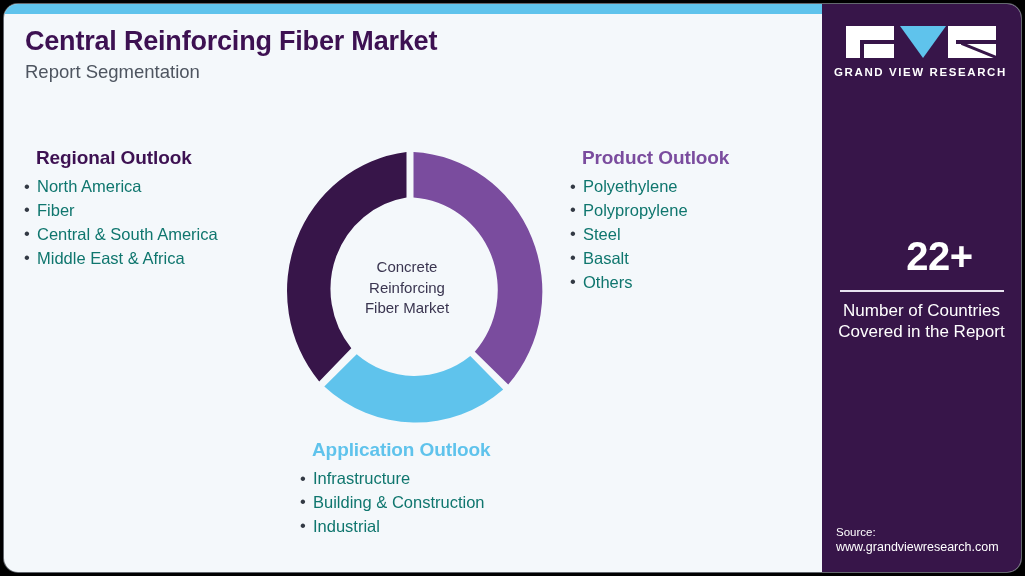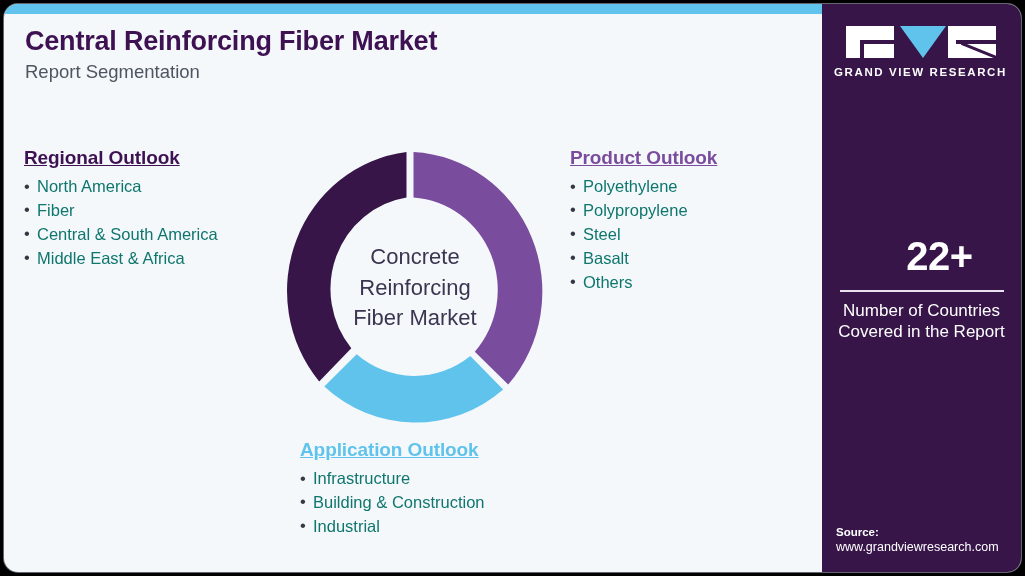--- a/index.html
+++ b/index.html
@@ -168,21 +168,21 @@
   
   .source-block {
     position: absolute;
     left: 14px;
     bottom: 18px;
     width: 186px;
     color: #ffffff;
   }
   .source-label {
     font-size: 11.5px;
-    font-weight: bold;
+    font-weight: normal;
     margin-bottom: 2px;
   }
   .source-url {
     font-size: 12.5px;
   }
 
   
   .title {
     position: absolute;
     left: 21px;
@@ -195,25 +195,24 @@
   .subtitle {
     position: absolute;
     left: 21px;
     top: 57px;
     color: #4e5560;
     font-size: 18.5px;
   }
 
   .outlook { position: absolute; }
   .outlook h3 {
-    margin: 0 0 6px 0;
+    margin: 0 0 6px 12px;
     font-size: 19px;
     font-weight: bold;
     letter-spacing: -0.1px;
-    text-decoration: underline;
   }
   .outlook ul {
     margin: 0;
     padding: 0;
     list-style: none;
   }
   .outlook li {
     font-size: 16.5px;
     color: #0f766e;
     line-height: 1.45;
@@ -240,31 +239,31 @@
   
   .donut-wrap {
     position: absolute;
     left: 262px;
     top: 140px;
     width: 282px;
     height: 288px;
   }
   .donut-center-text {
     position: absolute;
-    left: 8px;
+    left: 0;
     top: 0;
     width: 282px;
     height: 288px;
     display: flex;
     flex-direction: column;
     align-items: center;
     justify-content: center;
     text-align: center;
     color: #3a3550;
-    font-size: 22px;
+    font-size: 15px;
     line-height: 1.38;
     pointer-events: none;
   }
 </style>
 </head>
 <body>
 
 <div id="infographic">
   <div class="card">
 

